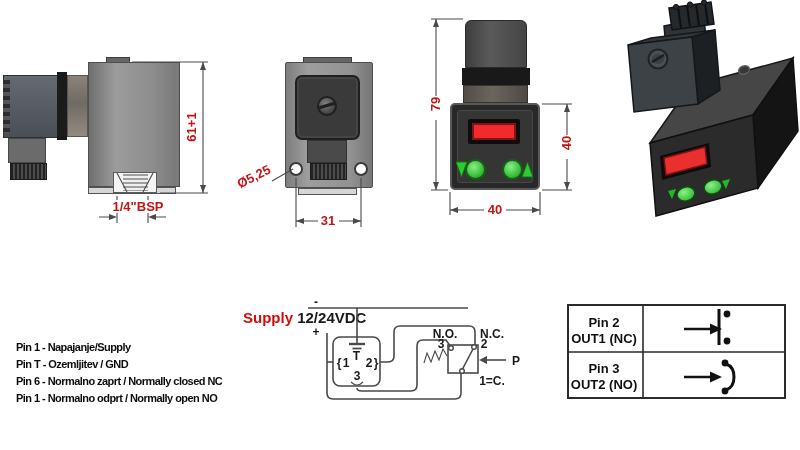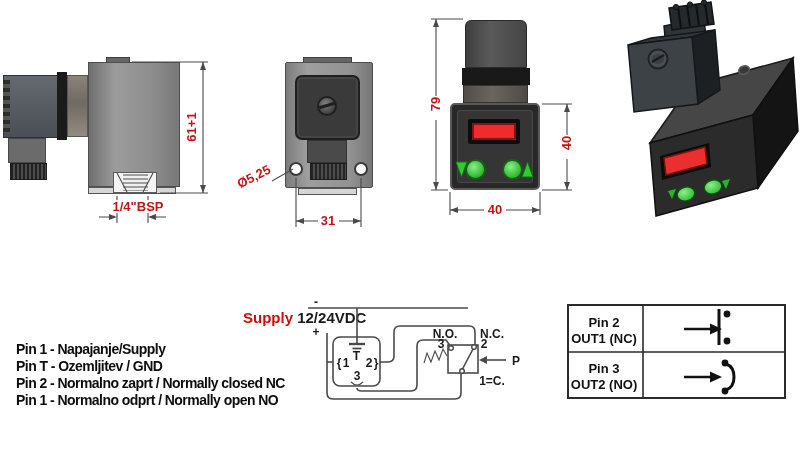--- a/index.html
+++ b/index.html
@@ -46,21 +46,21 @@
     background:linear-gradient(90deg,#514d48,#6b655e 45%,#4e4a45);}
   .v3-body{left:450px;top:103px;width:90px;height:87px;background:#282828;
     border:2px solid #595959;border-radius:5px;}
   .v3-face{left:457px;top:110px;width:76px;height:73px;background:#353535;
     border:1px solid #474747;border-radius:3px;}
   .v3-dispframe{left:468px;top:119px;width:52px;height:25px;background:#0d0d0d;border-radius:2px;}
   .v3-disp{left:472px;top:123px;width:44px;height:17px;background:#ef2b2b;border:2px solid #871212;}
   .v3-btn{width:21px;height:21px;border-radius:50%;border:2px solid #156015;
     background:radial-gradient(circle at 40% 35%,#86f086,#2eb52e 72%);}
   
-  .legend-line{left:16px;height:17px;font-size:14px;font-weight:bold;color:#0d0d0d;
+  .legend-line{left:16px;height:17px;font-size:11px;font-weight:bold;color:#0d0d0d;
     letter-spacing:-0.55px;white-space:nowrap;}
   
   svg.overlay{position:absolute;left:0;top:0;pointer-events:none;font-family:"Liberation Sans",sans-serif;}
   .dimtxt{fill:#c41414;font-weight:bold;font-size:13px;}
   .wire{stroke:#4a4a4a;stroke-width:1.6;fill:none;}
   .thin{stroke:#4a4a4a;stroke-width:1.1;fill:none;}
   .ah{fill:#4a4a4a;stroke:none;}
   .wtxt{fill:#1a1a1a;font-weight:bold;font-size:12px;}
   .ttxt{fill:#111;font-weight:bold;font-size:13px;}
 </style>
@@ -104,21 +104,21 @@
     <div class="abs v3-face"></div>
     <div class="abs v3-dispframe"></div>
     <div class="abs v3-disp"></div>
     <div class="abs v3-btn" style="left:465px;top:159px;"></div>
     <div class="abs v3-btn" style="left:502px;top:159px;"></div>
   </div>
 
   <div>
     <div class="abs legend-line" style="top:341px;">Pin 1 - Napajanje/Supply</div>
     <div class="abs legend-line" style="top:358px;">Pin T - Ozemljitev / GND</div>
-    <div class="abs legend-line" style="top:375px;">Pin 2 - Normalno zaprt / Normally closed NC</div>
+    <div class="abs legend-line" style="top:375px;">Pin 6 - Normalno zaprt / Normally closed NC</div>
     <div class="abs legend-line" style="top:392px;">Pin 1 - Normalno odprt / Normally open NO</div>
   </div>
 
   <svg class="overlay" width="800" height="450" viewBox="0 0 800 450">
     <defs>
       <radialGradient id="gbtn" cx="40%" cy="35%" r="75%">
         <stop offset="0%" stop-color="#8af08a"></stop>
           <stop offset="100%" stop-color="#28b228"></stop>
       </radialGradient>
     </defs>

